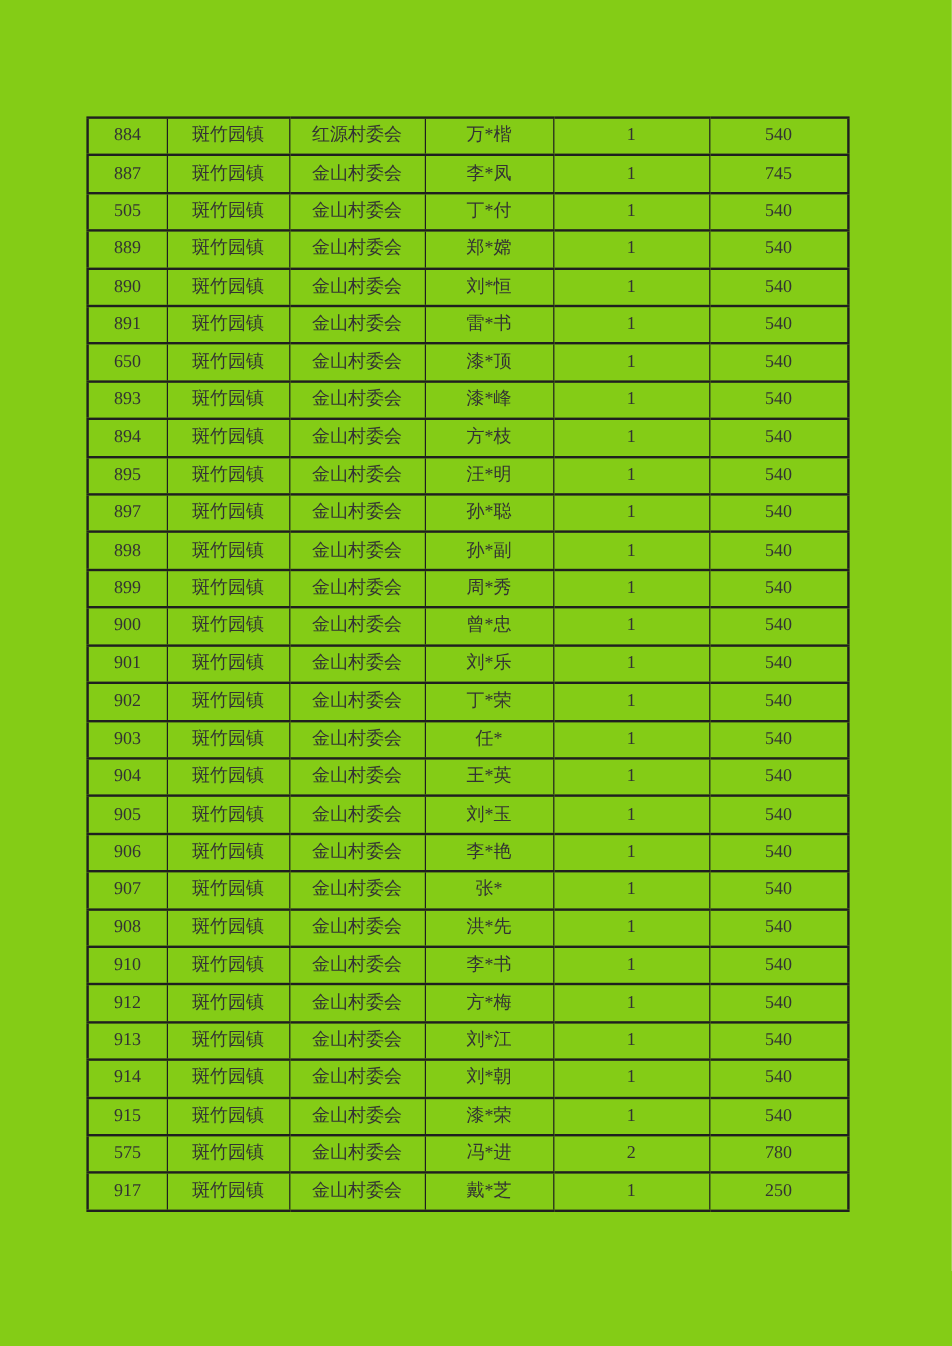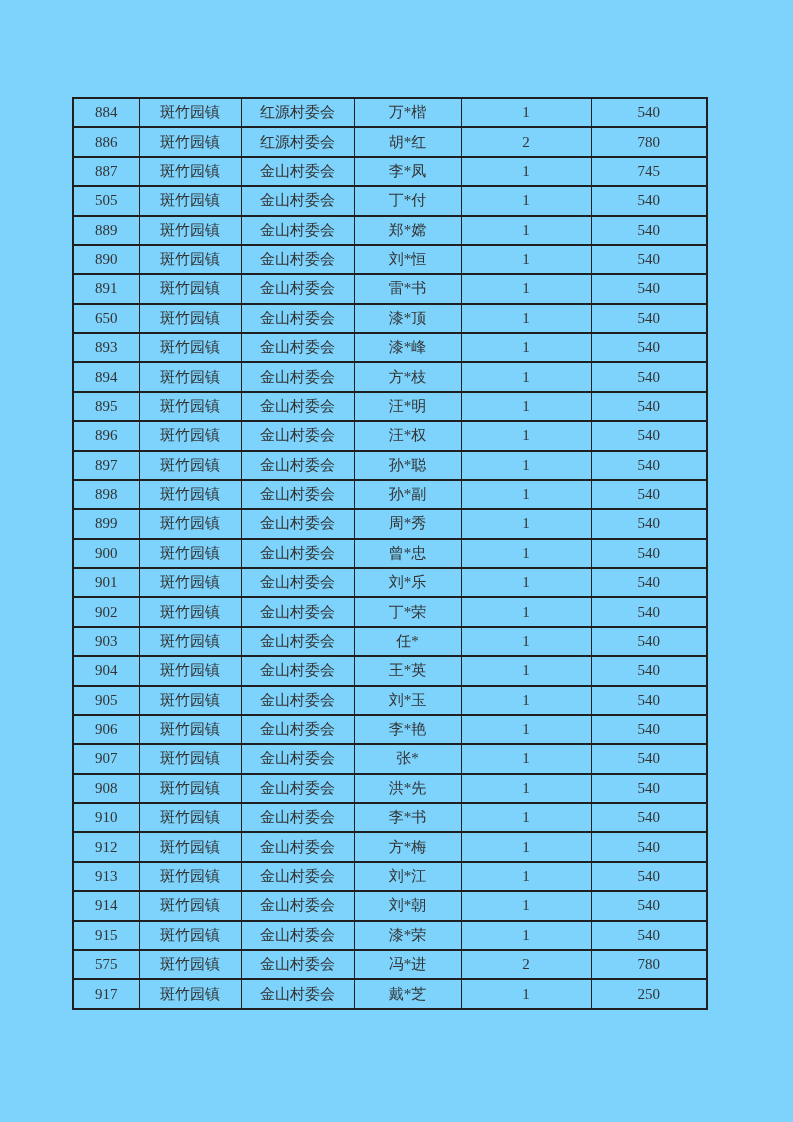--- a/index.html
+++ b/index.html
@@ -9,21 +9,21 @@
   body {
     width: 793px;
     height: 1122px;
     background: #ffffff;
     font-family: "Liberation Serif", "DejaVu Serif", serif;
   }
   .page {
     position: relative;
     width: 793px;
     height: 1122px;
-    background: #7dd3fc;
+    background: #84cc16;
     overflow: hidden;
   }
   table.roster {
     position: absolute;
     left: 72px;
     top: 97px;
     width: 634px;
     height: 913px;
     table-layout: fixed;
     border-collapse: collapse;
@@ -65,28 +65,20 @@
     <tbody>
         <tr>
     <td>884</td>
     <td>斑竹园镇</td>
     <td>红源村委会</td>
     <td>万*楷</td>
     <td>1</td>
     <td>540</td>
   </tr>
         <tr>
-    <td>886</td>
-    <td>斑竹园镇</td>
-    <td>红源村委会</td>
-    <td>胡*红</td>
-    <td>2</td>
-    <td>780</td>
-  </tr>
-        <tr>
     <td>887</td>
     <td>斑竹园镇</td>
     <td>金山村委会</td>
     <td>李*凤</td>
     <td>1</td>
     <td>745</td>
   </tr>
         <tr>
     <td>505</td>
     <td>斑竹园镇</td>
@@ -141,28 +133,20 @@
     <td>金山村委会</td>
     <td>方*枝</td>
     <td>1</td>
     <td>540</td>
   </tr>
         <tr>
     <td>895</td>
     <td>斑竹园镇</td>
     <td>金山村委会</td>
     <td>汪*明</td>
-    <td>1</td>
-    <td>540</td>
-  </tr>
-        <tr>
-    <td>896</td>
-    <td>斑竹园镇</td>
-    <td>金山村委会</td>
-    <td>汪*权</td>
     <td>1</td>
     <td>540</td>
   </tr>
         <tr>
     <td>897</td>
     <td>斑竹园镇</td>
     <td>金山村委会</td>
     <td>孙*聪</td>
     <td>1</td>
     <td>540</td>

